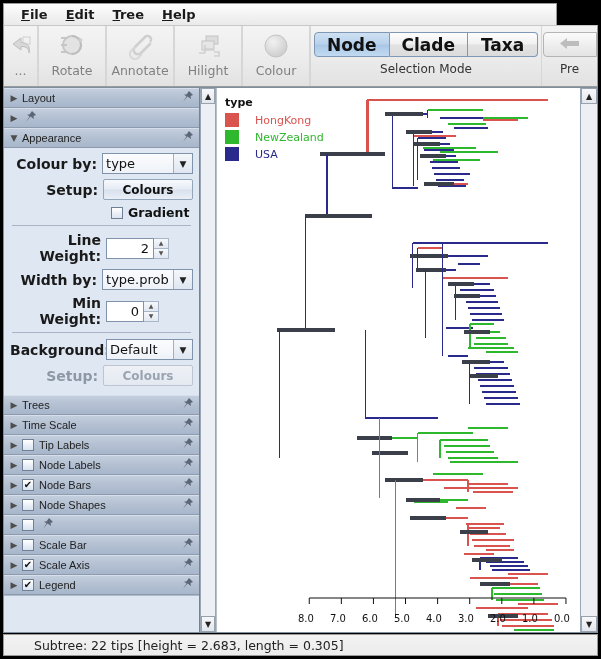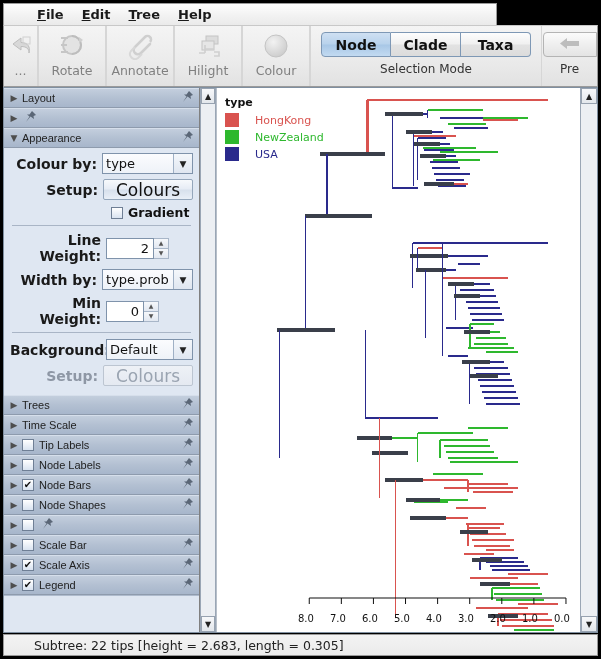--- a/index.html
+++ b/index.html
@@ -9,25 +9,25 @@
     font-family: "DejaVu Sans", sans-serif;
   }
   #app {
     position: relative;
     width: 601px; height: 659px;
     background: #000;
     overflow: hidden;
   }
   
   #menubar {
-    position: absolute; left: 3px; top: 3px; width: 494px; height: 22px;
+    position: absolute; left: 3px; top: 3px; width: 554px; height: 22px;
     background: linear-gradient(to bottom, #fefefe 0%, #f2f2f2 55%, #eaeaea 100%);
     border: 1px solid #9a9a9a; border-bottom: none;
     display: flex; align-items: center;
-    padding-left: 25px;
+    padding-left: 9px;
   }
   .menu-item {
     font-size: 13px; color: #1a1a1a; font-weight: bold;
     padding: 1px 8px 2px 8px; margin-right: 2px;
     font-family: "DejaVu Sans", sans-serif;
     cursor: default;
   }
   .mnem { text-decoration: underline; }
 
   
@@ -57,21 +57,21 @@
   #selgroup {
     flex: 1; display:flex; flex-direction: column; align-items: center;
     padding-top: 6px; border-left: 1px solid #d6d6d6;
     background: linear-gradient(to bottom,#f4f4f4 0%, #eaeaea 60%, #e2e2e2 100%);
     position: relative;
   }
   .segbar { display: flex; height: 25px; }
   .seg {
     min-width: 70px; padding: 0 12px;
     display:flex; align-items:center; justify-content:center;
-    font-size: 14px; color:#111; font-weight: bold;
+    font-size: 17px; color:#111; font-weight: bold;
     border: 1px solid #7e98b5;
     background: linear-gradient(to bottom,#fdfdfd 0%, #f0f0f0 48%, #e2e2e2 52%, #dcdcdc 100%);
   }
   .seg.sel {
     background: linear-gradient(to bottom,#cfe0f2 0%, #b8d2ec 48%, #a8c7e6 52%, #c2daf1 100%);
   }
   .seg.l { border-radius: 4px 0 0 4px; }
   .seg.r { border-radius: 0 4px 4px 0; border-left: none; }
   .seg.m { border-left: none; }
   .seg-cap {
@@ -148,21 +148,21 @@
   .combo .carr {
     width: 19px; display:flex; align-items:center; justify-content:center;
     border-left: 1px solid #9fb0c5;
     background: linear-gradient(to bottom,#f4f7fb 0%, #dfe6f0 100%);
     font-size: 9px; color:#222;
   }
   .btn-colours {
     width: 93px; height: 21px; border: 1px solid #94a6bb; border-radius: 2px;
     background: linear-gradient(to bottom,#f7f9fc 0%, #e6ecf5 48%, #d7e0ec 52%, #e9eff7 100%);
     display:flex; align-items:center; justify-content:center;
-    font-size: 17px; color:#111; font-weight:normal;
+    font-size: 12px; color:#111; font-weight:bold;
     font-family:"DejaVu Sans", sans-serif;
   }
   .btn-colours.dis { color:#9aa4b1; border-color:#bcc5d1;
     background: linear-gradient(to bottom,#eef1f6 0%, #e4e9f1 100%); }
   .spin { display:flex; height: 21px; }
   .spin .sval {
     width: 48px; border: 1px solid #7f93ab; background:#fff;
     display:flex; align-items:center; justify-content:flex-end;
     padding-right: 4px; font-size: 13px; color:#111;
     font-family:"DejaVu Sans", sans-serif;

